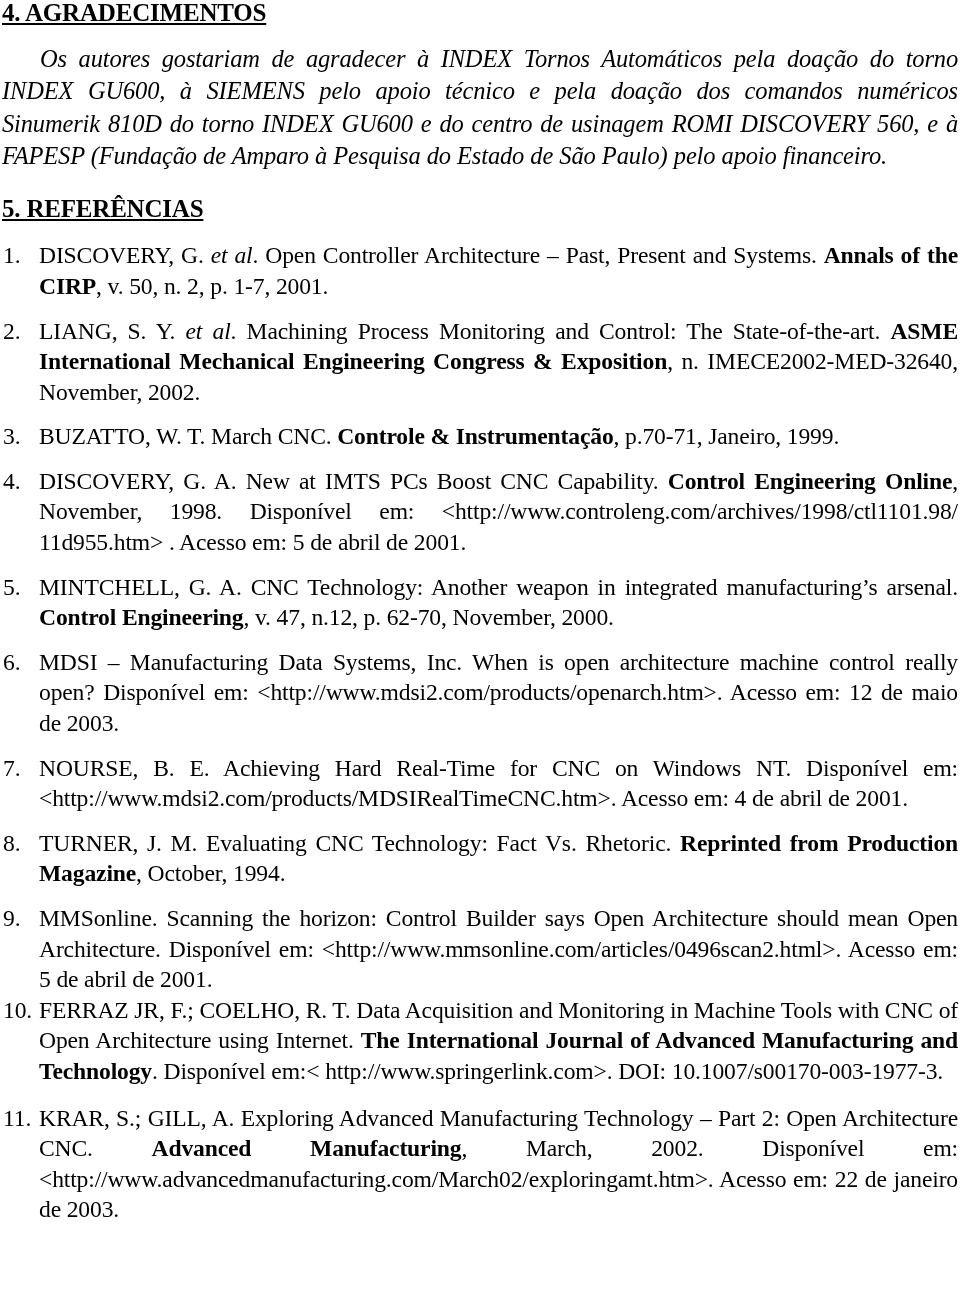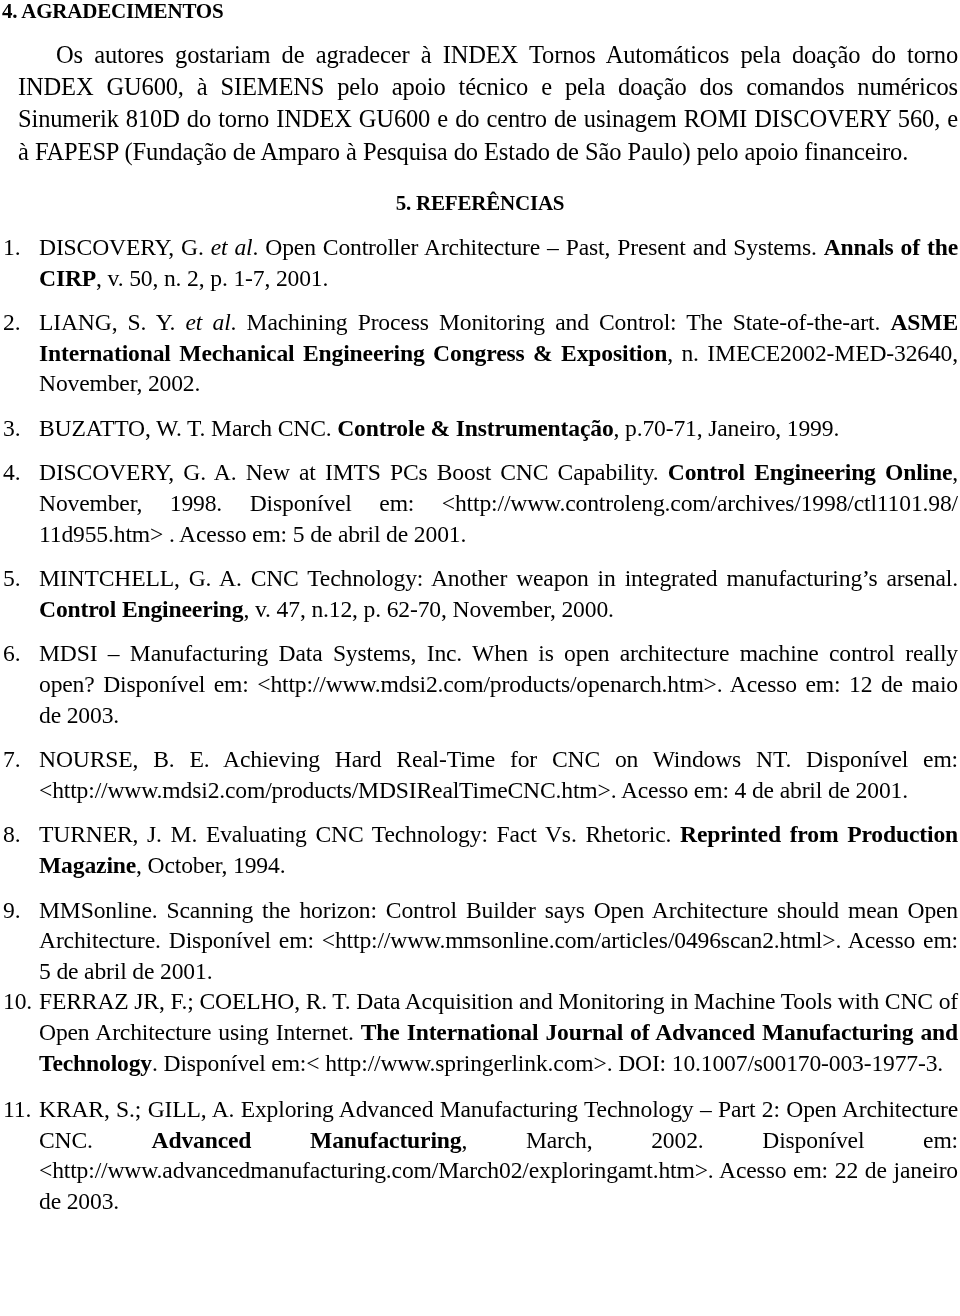--- a/index.html
+++ b/index.html
@@ -19,45 +19,46 @@
   .page {
     width: 960px;
     height: 1316px;
     box-sizing: border-box;
     padding: 0 2px 0 2px;
     position: relative;
   }
 
   
   h2.section-heading {
-    font-size: 21px;
+    font-size: 25px;
     font-weight: bold;
     line-height: 1.05;
     margin: 0;
     letter-spacing: -0.2px;
     white-space: nowrap;
+    text-decoration: underline;
   }
   .heading-ack {
     margin-top: 4px;
   }
   .heading-ref {
     margin-top: 0;
-    text-align: center;
   }
 
   
   p.ack-paragraph {
     font-size: 24.5px;
     line-height: 32.2px;
     text-align: justify;
     text-justify: inter-word;
-    margin: 17px 0 0 16px;
+    margin: 17px 0 0 0;
     text-indent: 38px;
     letter-spacing: -0.15px;
     word-spacing: 0.2px;
+    font-style: italic;
   }
 
   
   ol.reference-list {
     list-style: none;
     margin: 0;
     padding: 0;
   }
   li.reference-item {
     position: relative;

